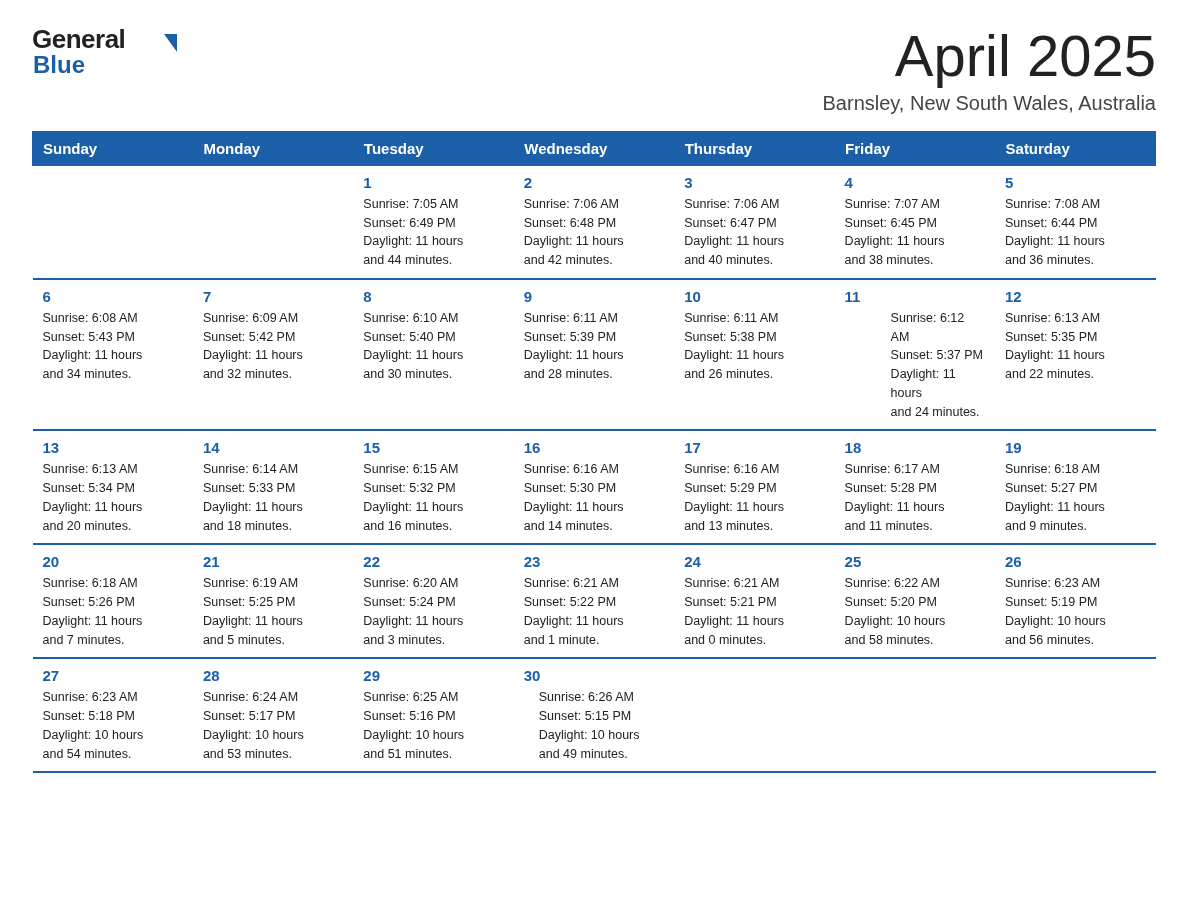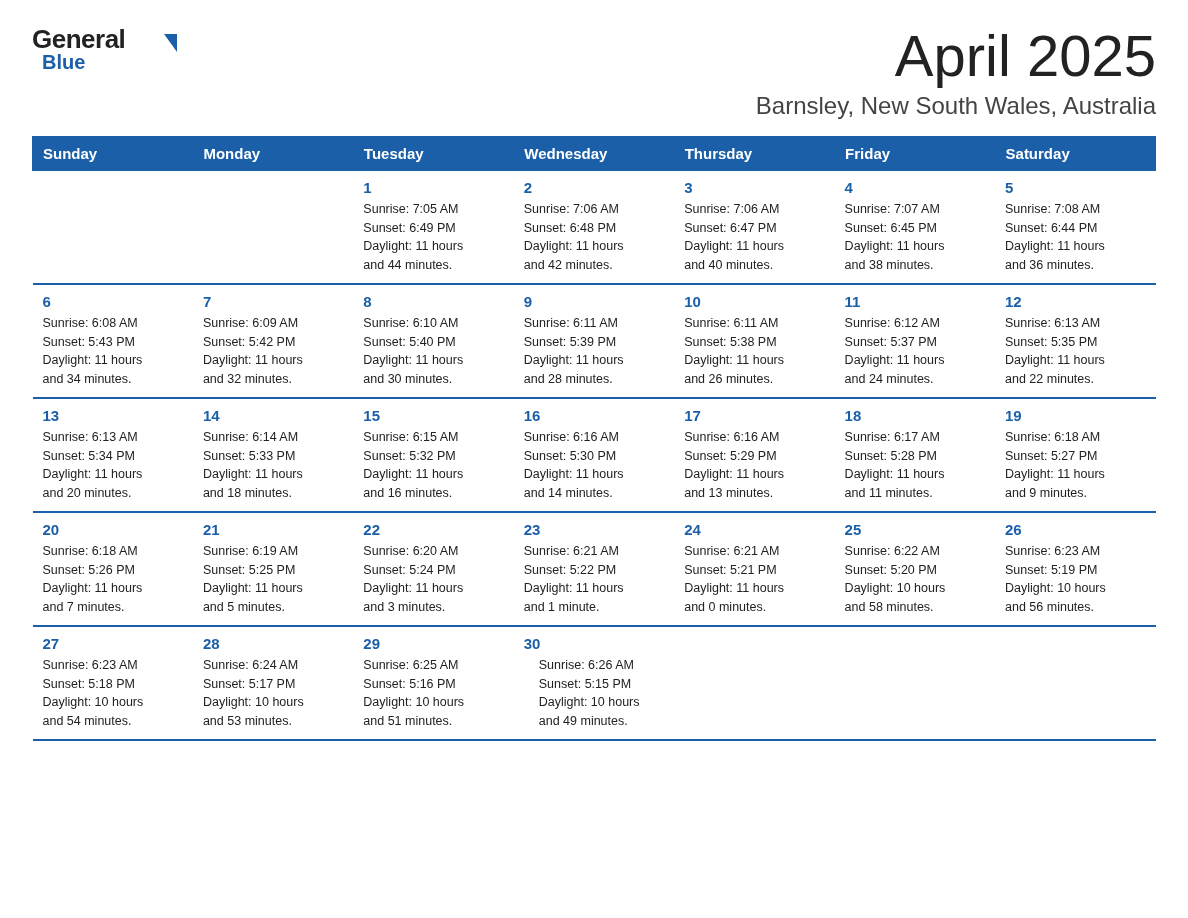--- a/index.html
+++ b/index.html
@@ -36,37 +36,37 @@
     .logo-arrow {
       width: 0;
       height: 0;
       border-left: 13px solid transparent;
       border-right: 0px solid transparent;
       border-top: 18px solid #1a5fa8;
       margin-left: 2px;
       margin-top: 6px;
     }
     .logo-blue {
-      font-size: 20px;
+      font-size: 24px;
       font-weight: bold;
       color: #1a5fa8;
-      margin-left: 10px;
+      margin-left: 1px;
       margin-top: -4px;
     }
     .title-block {
       text-align: right;
     }
     .title-month {
       font-size: 58px;
       font-weight: normal;
       color: #222;
       line-height: 1.1;
     }
     .title-location {
-      font-size: 24px;
+      font-size: 20px;
       color: #444;
       margin-top: 4px;
     }
     .calendar {
       width: 100%;
       border-collapse: collapse;
       margin-top: 8px;
     }
     .calendar thead tr {
       background-color: #1a5fa8;
@@ -207,21 +207,21 @@
         </td>
         <td>
           <div class="day-num">10</div>
           <div class="day-info" style="white-space: pre-line;">Sunrise: 6:11 AM
 Sunset: 5:38 PM
 Daylight: 11 hours
 and 26 minutes.</div>
         </td>
         <td>
           <div class="day-num">11</div>
-          <div class="day-info" style="white-space: pre-line;">Sunrise: 6:12 AM
+          <div class="day-info" style="white-space: pre-line; margin-left: 46px;">Sunrise: 6:12 AM
 Sunset: 5:37 PM
 Daylight: 11 hours
 and 24 minutes.</div>
         </td>
         <td>
           <div class="day-num">12</div>
           <div class="day-info" style="white-space: pre-line;">Sunrise: 6:13 AM
 Sunset: 5:35 PM
 Daylight: 11 hours
 and 22 minutes.</div>

